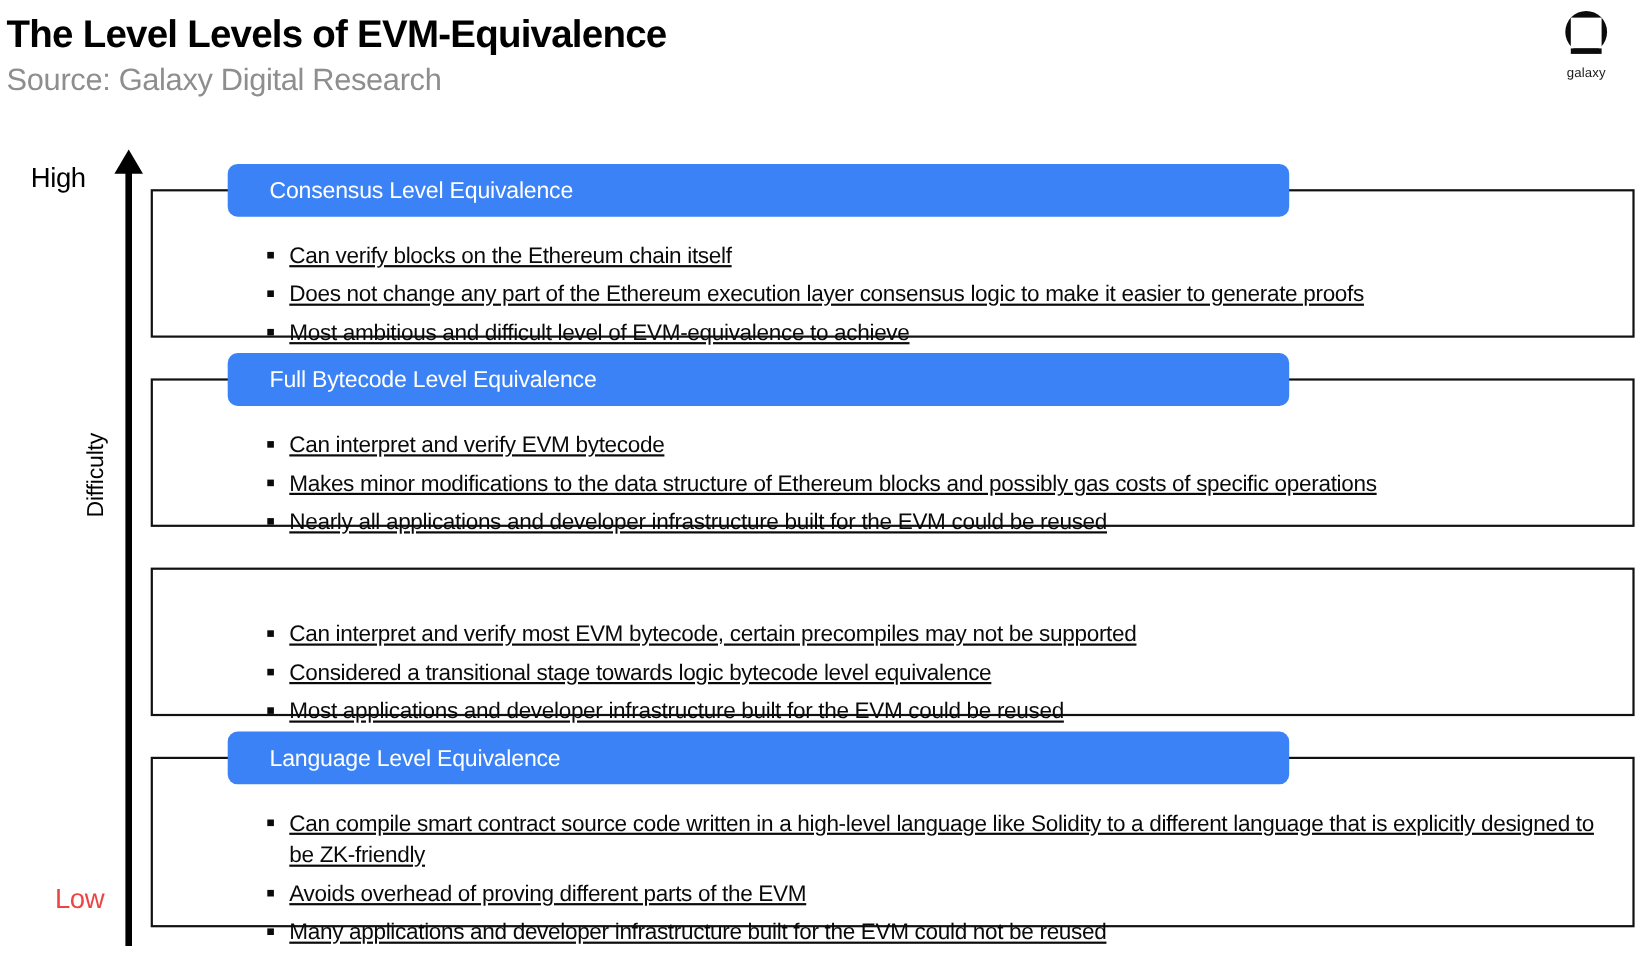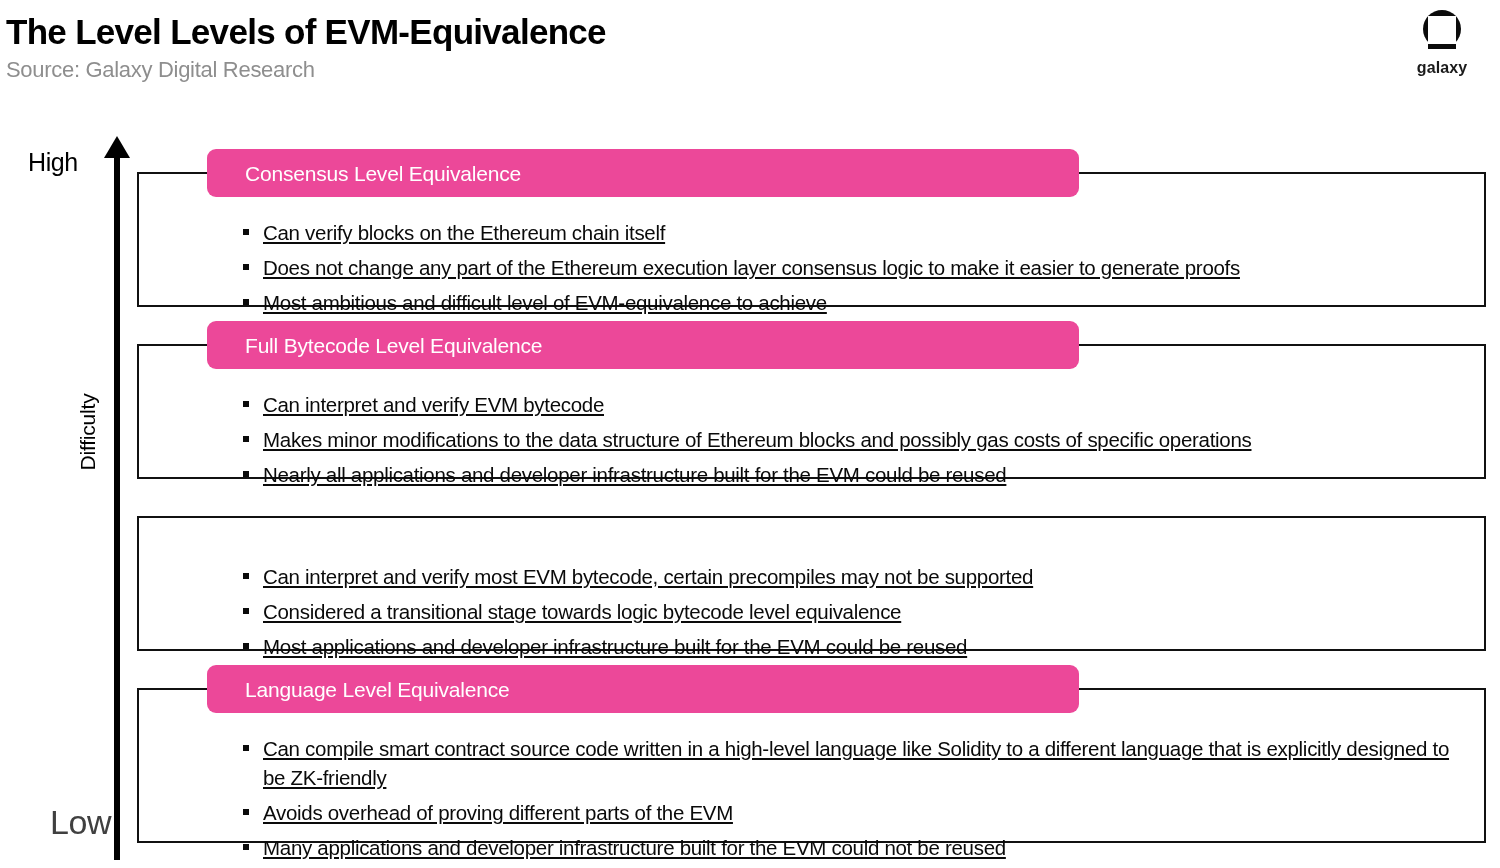--- a/index.html
+++ b/index.html
@@ -32,21 +32,21 @@
     font-size: 35px;
     font-weight: bold;
     letter-spacing: -0.7px;
     line-height: 1.12;
     color: #000000;
     white-space: nowrap;
   }
 
   #source-line {
     margin-top: 6px;
-    font-size: 22px;
+    font-size: 28px;
     font-weight: normal;
     letter-spacing: -0.3px;
     color: #8e8e8e;
     white-space: nowrap;
   }
 
   
   #logo-block {
     position: absolute;
     right: 22px;
@@ -82,24 +82,23 @@
   #logo-bar {
     position: absolute;
     left: 8px;
     top: 34px;
     width: 28px;
     height: 5px;
     background: #0b0b0b;
   }
   #logo-wordmark {
     margin-top: 3px;
-    font-size: 16px;
+    font-size: 12px;
     color: #1a1a1a;
     letter-spacing: 0.1px;
-    font-weight: bold;
   }
 
   
   #axis-area { position: absolute; left: 0; top: 0; width: 200px; height: 868px; }
 
   #axis-line {
     position: absolute;
     left: 114px;
     top: 152px;
     width: 6px;
@@ -120,23 +119,23 @@
     left: 28px;
     top: 148px;
     font-size: 25px;
     letter-spacing: -0.4px;
     color: #000000;
   }
   #axis-label-low {
     position: absolute;
     left: 50px;
     top: 803px;
-    font-size: 34px;
+    font-size: 25px;
     letter-spacing: -0.4px;
-    color: #404040;
+    color: #ef4444;
   }
   #axis-label-difficulty {
     position: absolute;
     left: -2px;
     top: 420px;
     width: 180px;
     text-align: center;
     font-size: 21px;
     letter-spacing: -0.2px;
     color: #000000;
@@ -152,23 +151,23 @@
     left: 0;
     width: 1349px;
     border: 2px solid #111111;
     background: #ffffff;
   }
 
   .level-header {
     position: absolute;
     left: 68px;
     top: -25px;
-    width: 872px;
+    width: 965px;
     height: 48px;
-    background: #ec4899;
+    background: #3b82f6;
     border-radius: 9px;
     display: flex;
     align-items: center;
     padding-left: 38px;
   }
 
   .level-header-text {
     color: #ffffff;
     font-size: 21px;
     letter-spacing: -0.2px;

